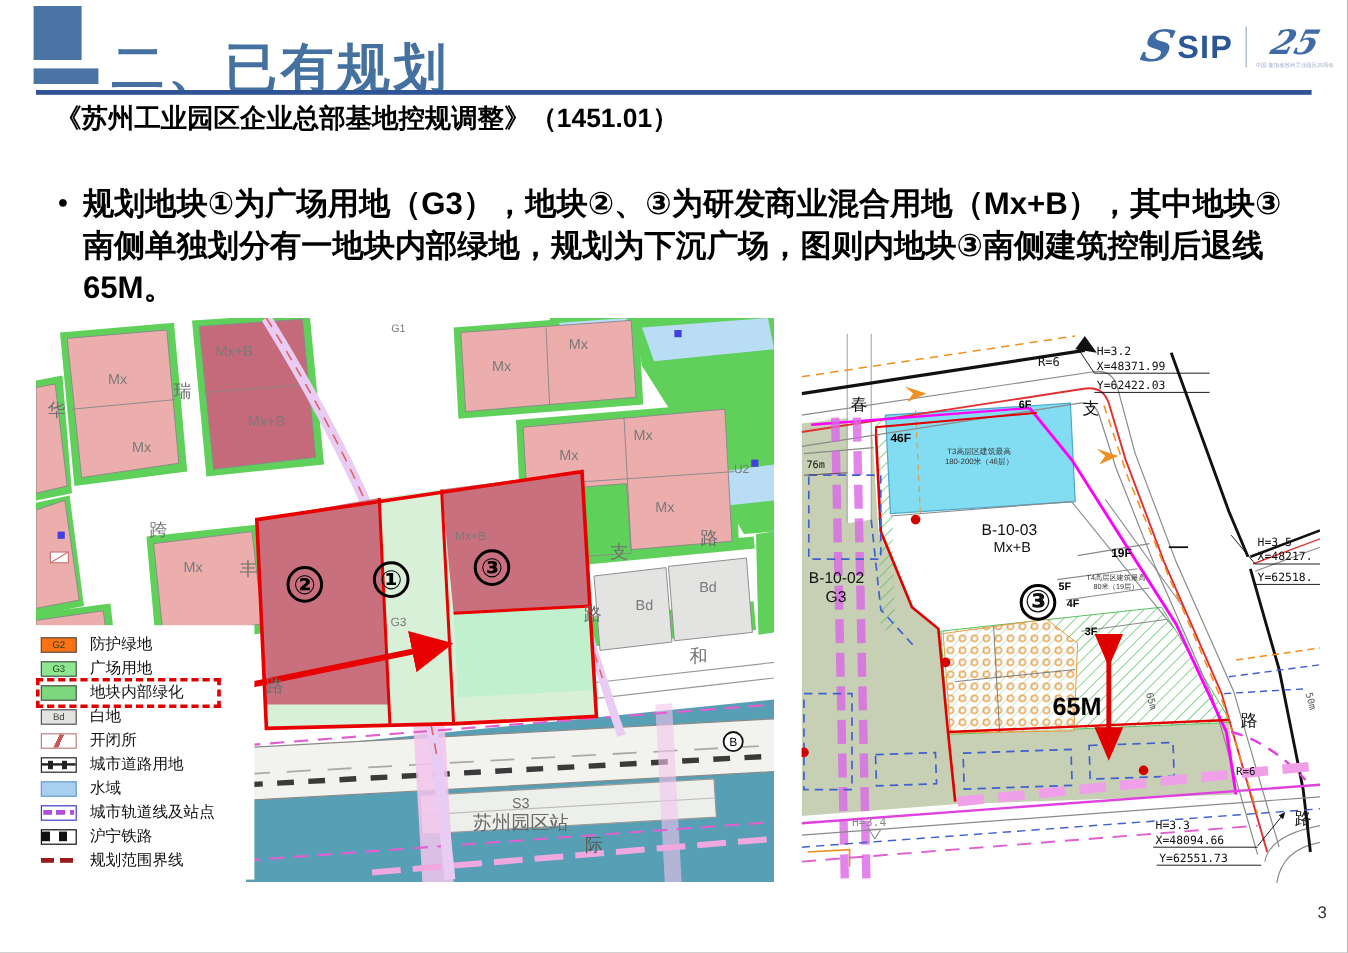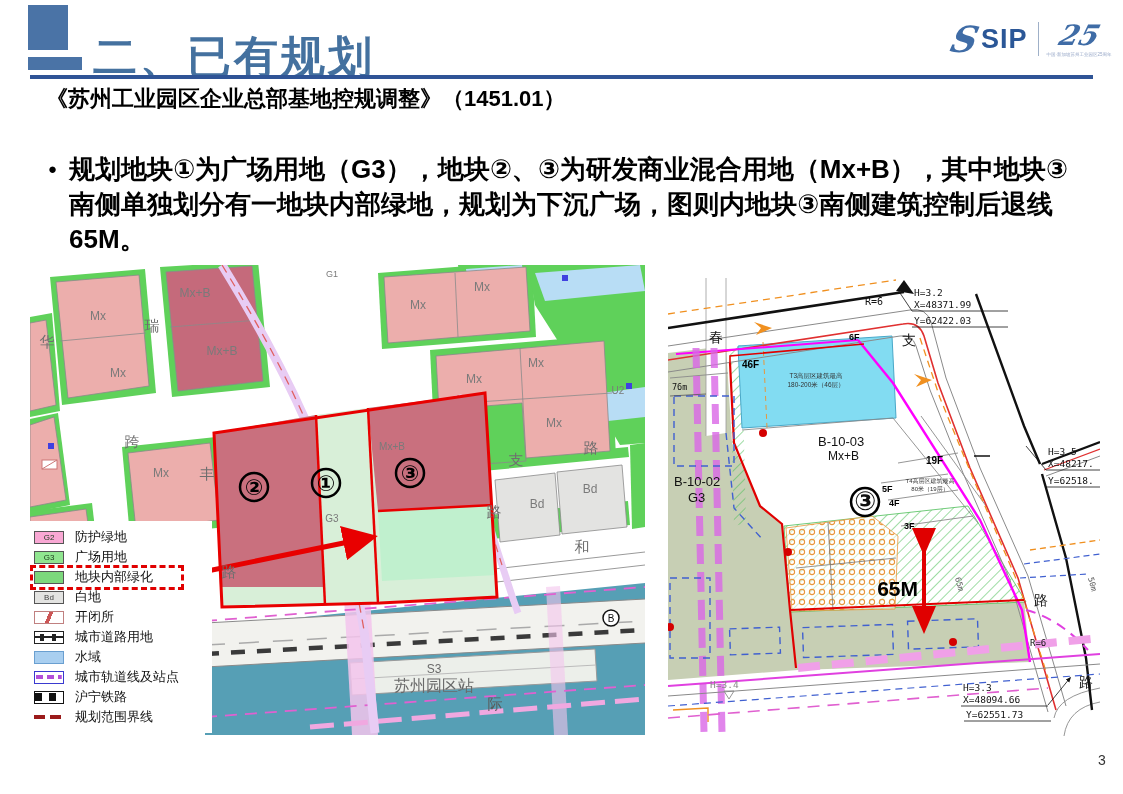--- a/index.html
+++ b/index.html
@@ -20,21 +20,21 @@
   .subtitle{position:absolute;left:46px;top:84px;font-size:22px;font-weight:bold;color:#000;}
   .bullet{position:absolute;left:48px;top:152px;width:1040px;display:flex;}
   .bullet .dot{font-size:15px;line-height:34px;margin-right:12px;}
   .bullet .btxt{font-size:26px;line-height:35px;font-weight:600;color:#000;}
   .map{position:absolute;}
   
   .legend{position:absolute;left:30px;top:521px;width:182px;background:#fff;padding:6px 0 6px 4px;box-sizing:border-box;}
   .lrow{display:flex;align-items:center;height:20px;}
   .sw{width:30px;height:13px;border:1px solid #555;box-sizing:border-box;display:flex;align-items:center;justify-content:center;
       font-size:8px;color:#1a3a1a;flex:none;}
-  .sw-g2{background:#f9a8d4;}
+  .sw-g2{background:#f97316;}
   .sw-g3{background:#90E690;}
   .sw-ig{background:#7CD87C;}
   .sw-bd{background:#E3E3E1;color:#444;}
   .sw-kb{background:#fff;border-color:#c08080;background-image:linear-gradient(115deg,transparent 44%,#cc5555 44%,#cc5555 56%,transparent 56%);}
   .sw-rd{background:#fff;border-color:#222;background-image:linear-gradient(90deg,transparent 0 5px,#222 5px 9px,transparent 9px 17px,#222 17px 21px,transparent 21px),linear-gradient(#222 0 0);background-size:100% 7px,100% 2px;background-position:center,center;background-repeat:no-repeat;}
   .sw-wt{background:#A9CFF0;border-color:#6a9fd0;}
   .sw-mt{background:#fff;border-color:#3a3ad0;background-image:repeating-linear-gradient(90deg,#B24FD8 0 7px,transparent 7px 11px);background-size:92% 4px;background-position:center;background-repeat:no-repeat;}
   .sw-rw{background:#fff;border-color:#111;background-image:repeating-linear-gradient(90deg,#111 0 7px,#fff 7px 14px);background-size:100% 8px;background-position:center;background-repeat:no-repeat;}
   .sw-bn{border:none;background-image:repeating-linear-gradient(90deg,#9B1B1B 0 11px,transparent 11px 16px);background-size:100% 4px;background-position:center;background-repeat:no-repeat;}
   .ltxt{font-size:13px;color:#111;margin-left:11px;white-space:nowrap;}

